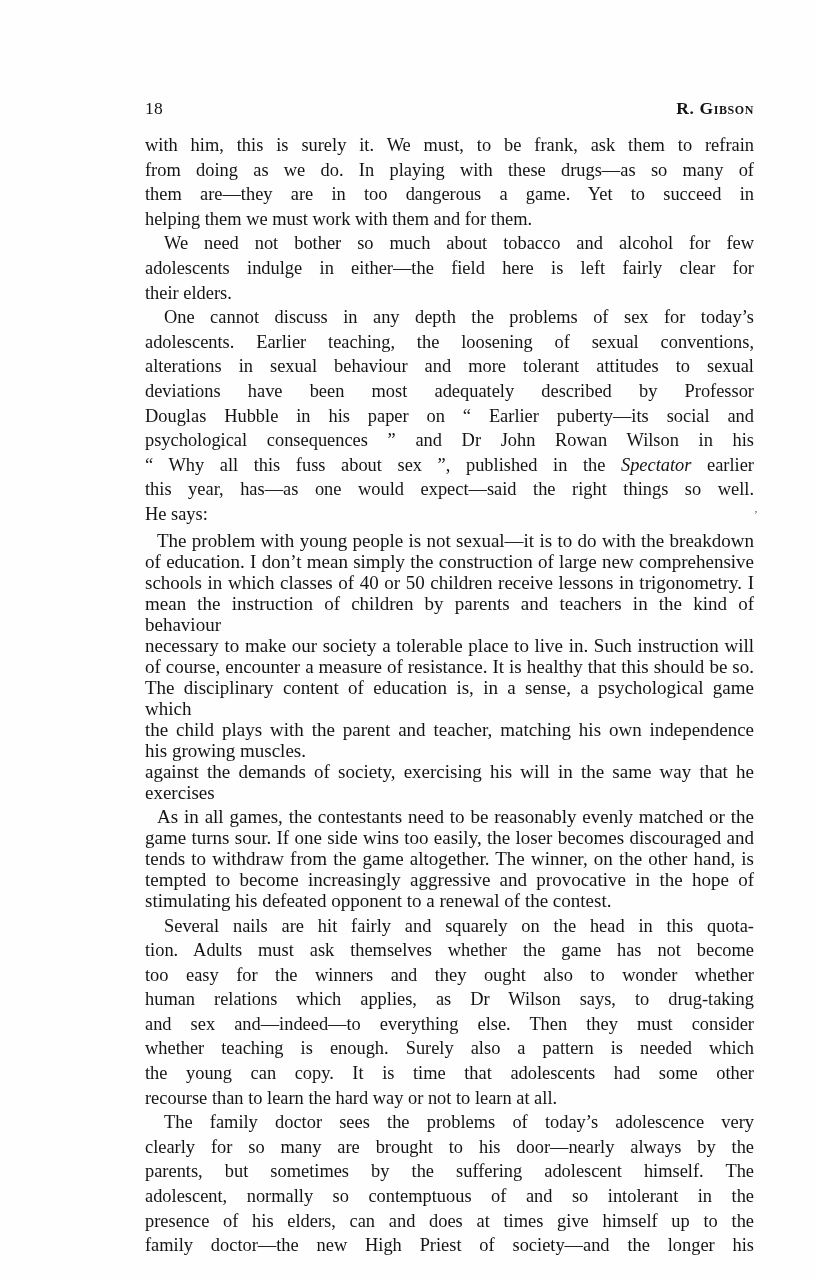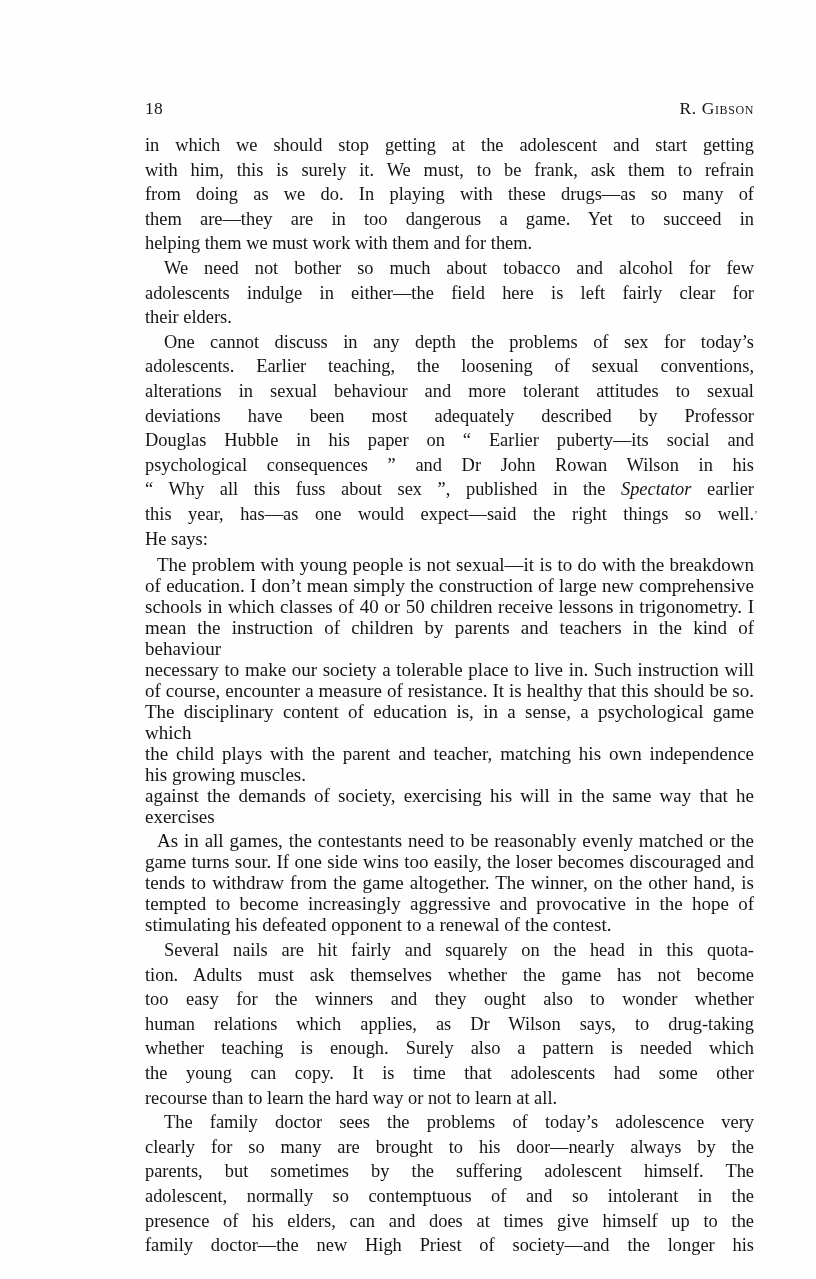--- a/index.html
+++ b/index.html
@@ -24,20 +24,21 @@
     justify-content: space-between;
     align-items: baseline;
     font-size: 17.5px;
     line-height: 18px;
     margin-bottom: 16px;
   }
   .page-number { letter-spacing: 0.3px; }
   .author {
     font-variant: small-caps;
     letter-spacing: 0.6px;
+    font-weight: bold;
   }
   .para { margin: 0; }
   .para.body { font-size: 18.4px; line-height: 24.6px; }
   .para.quote { font-size: 19px;  line-height: 21px; margin: 3px 0; }
   .line {
     text-align: justify;
     text-align-last: justify;
     overflow: hidden;
   }
   .line.flush { text-align-last: left; }
@@ -56,21 +57,20 @@
 <body>
 
 <div class="page">
   <div class="inner">
     <div class="header">
       <span class="page-number">18</span>
       <span class="author">R. Gibson</span>
     </div>
     <div id="content">
         <div class="para body">
-          <div class="line">in which we should stop getting at the adolescent and start getting</div>
           <div class="line">with him, this is surely it. We must, to be frank, ask them to refrain</div>
           <div class="line">from doing as we do. In playing with these drugs—as so many of</div>
           <div class="line">them are—they are in too dangerous a game. Yet to succeed in</div>
           <div class="line flush">helping them we must work with them and for them.</div>
         </div>
         <div class="para body">
           <div class="line first ind-body">We need not bother so much about tobacco and alcohol for few</div>
           <div class="line">adolescents indulge in either—the field here is left fairly clear for</div>
           <div class="line flush">their elders.</div>
         </div>
@@ -102,20 +102,21 @@
           <div class="line">game turns sour. If one side wins too easily, the loser becomes discouraged and</div>
           <div class="line">tends to withdraw from the game altogether. The winner, on the other hand, is</div>
           <div class="line">tempted to become increasingly aggressive and provocative in the hope of</div>
           <div class="line flush">stimulating his defeated opponent to a renewal of the contest.</div>
         </div>
         <div class="para body">
           <div class="line first ind-body">Several nails are hit fairly and squarely on the head in this quota-</div>
           <div class="line">tion. Adults must ask themselves whether the game has not become</div>
           <div class="line">too easy for the winners and they ought also to wonder whether</div>
           <div class="line">human relations which applies, as Dr Wilson says, to drug-taking</div>
+          <div class="line">and sex and—indeed—to everything else. Then they must consider</div>
           <div class="line">whether teaching is enough. Surely also a pattern is needed which</div>
           <div class="line">the young can copy. It is time that adolescents had some other</div>
           <div class="line flush">recourse than to learn the hard way or not to learn at all.</div>
         </div>
         <div class="para body">
           <div class="line first ind-body">The family doctor sees the problems of today’s adolescence very</div>
           <div class="line">clearly for so many are brought to his door—nearly always by the</div>
           <div class="line">parents, but sometimes by the suffering adolescent himself. The</div>
           <div class="line">adolescent, normally so contemptuous of and so intolerant in the</div>
           <div class="line">presence of his elders, can and does at times give himself up to the</div>

